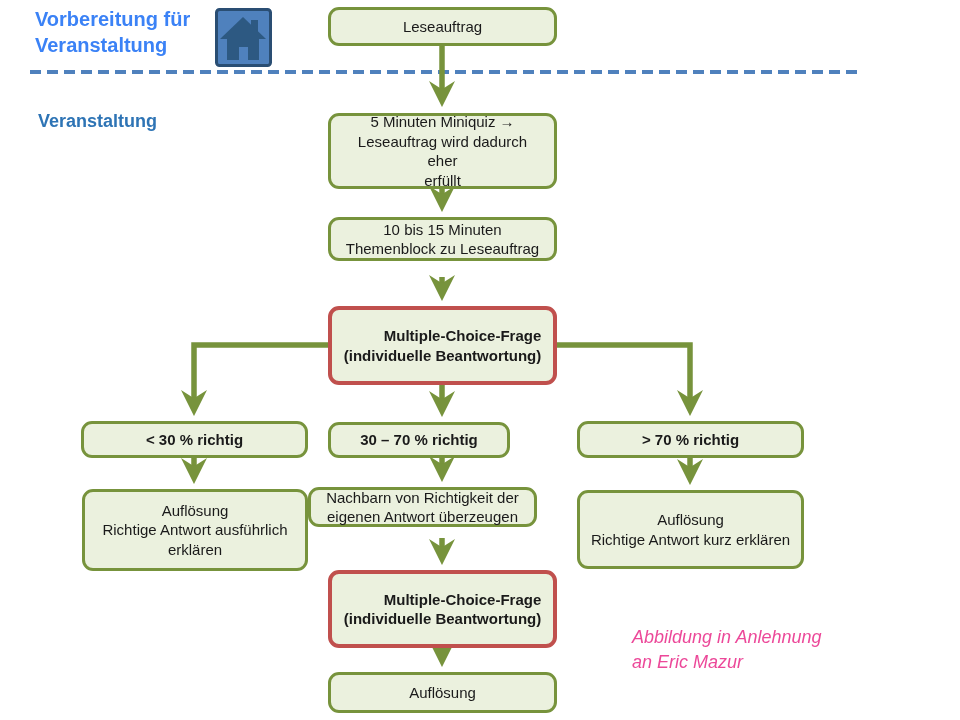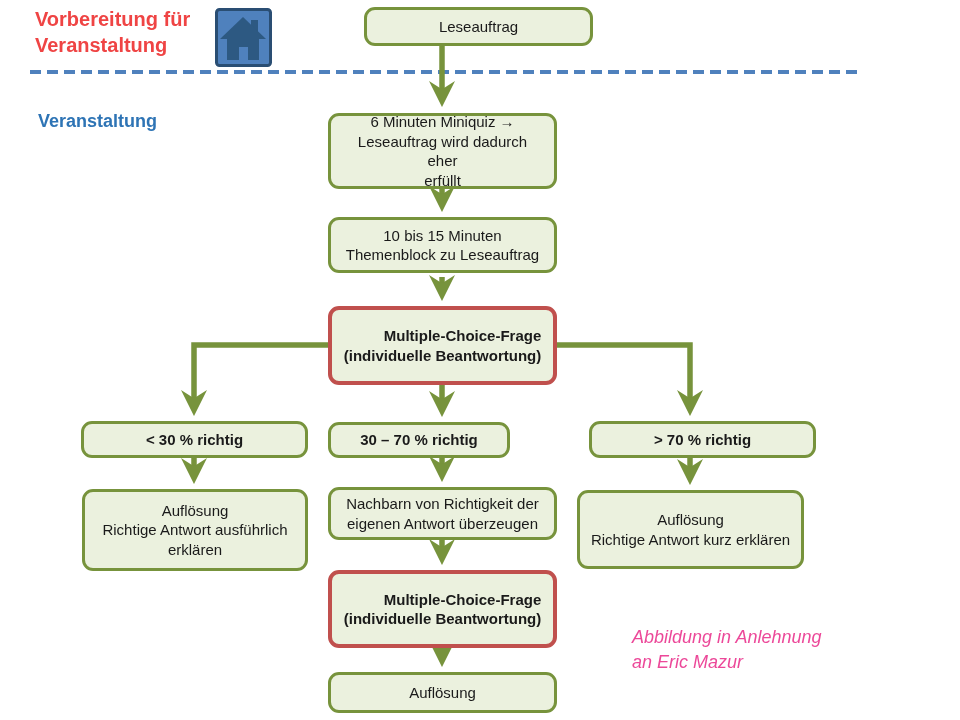--- a/index.html
+++ b/index.html
@@ -5,21 +5,21 @@
   html,body{margin:0;padding:0;background:#ffffff;}
   .slide{
     position:relative;
     width:960px;height:720px;
     background:#ffffff;
     font-family:"Liberation Sans","DejaVu Sans",sans-serif;
     overflow:hidden;
   }
   .section-title{
     position:absolute;left:35px;top:6px;
-    color:#ef4444;font-weight:bold;font-size:20px;line-height:26px;
+    color:#3b82f6;font-weight:bold;font-size:20px;line-height:26px;
   }
   .section-title-2{
     position:absolute;left:38px;top:110px;
     color:#2E74B5;font-weight:bold;font-size:18px;line-height:22px;
   }
   .home-btn{position:absolute;left:215px;top:8px;width:57px;height:59px;cursor:pointer;}
   svg.layer{position:absolute;left:0;top:0;width:960px;height:720px;pointer-events:none;}
   .node{
     position:absolute;box-sizing:border-box;
     background:#EBF1DE;
@@ -76,43 +76,43 @@
       <path d="M328,345 H194 V410" marker-end="url(#ah)"></path>
       <path d="M557,345 H690 V410" marker-end="url(#ah)"></path>
       <path d="M194,457 V478" marker-end="url(#ah)"></path>
       <path d="M442,458 V476" marker-end="url(#ah)"></path>
       <path d="M690,457 V479" marker-end="url(#ah)"></path>
       <path d="M442,538 V559" marker-end="url(#ah)"></path>
       <path d="M442,648 V661" marker-end="url(#ah)"></path>
     </g>
   </svg>
 
-  <div class="node" style="left:328px;top:7px;width:229px;height:39px;margin-left:36px;">Leseauftrag</div>
+  <div class="node" style="left:328px;top:7px;width:229px;height:39px;">Leseauftrag</div>
 
-  <div class="node" style="left:328px;top:113px;width:229px;height:76px;">6 Minuten Miniquiz →
+  <div class="node" style="left:328px;top:113px;width:229px;height:76px;">5 Minuten Miniquiz →
 Leseauftrag wird dadurch eher
 erfüllt</div>
 
-  <div class="node" style="left:328px;top:217px;width:229px;height:56px;">10 bis 15 Minuten
+  <div class="node" style="left:328px;top:217px;width:229px;height:44px;">10 bis 15 Minuten
 Themenblock zu Leseauftrag</div>
 
   <div class="node red" style="left:328px;top:306px;width:229px;height:79px;">Multiple-Choice-Frage
 (individuelle Beantwortung)</div>
 
   <div class="node bold" style="left:81px;top:421px;width:227px;height:37px;">&lt; 30 % richtig</div>
 
   <div class="node bold" style="left:328px;top:422px;width:182px;height:36px;">30 – 70 % richtig</div>
 
-  <div class="node bold" style="left:577px;top:421px;width:227px;height:37px;margin-left:12px;">&gt; 70 % richtig</div>
+  <div class="node bold" style="left:577px;top:421px;width:227px;height:37px;">&gt; 70 % richtig</div>
 
   <div class="node" style="left:82px;top:489px;width:226px;height:82px;">Auflösung
 Richtige Antwort  ausführlich
 erklären</div>
 
-  <div class="node" style="left:328px;top:487px;width:229px;height:53px;">Nachbarn von Richtigkeit der
+  <div class="node" style="left:308px;top:487px;width:229px;height:40px;">Nachbarn von Richtigkeit der
 eigenen Antwort  überzeugen</div>
 
   <div class="node" style="left:577px;top:490px;width:227px;height:79px;">Auflösung
 Richtige Antwort  kurz erklären</div>
 
   <div class="node red" style="left:328px;top:570px;width:229px;height:78px;">Multiple-Choice-Frage
 (individuelle Beantwortung)</div>
 
   <div class="node" style="left:328px;top:672px;width:229px;height:41px;">Auflösung</div>
 

